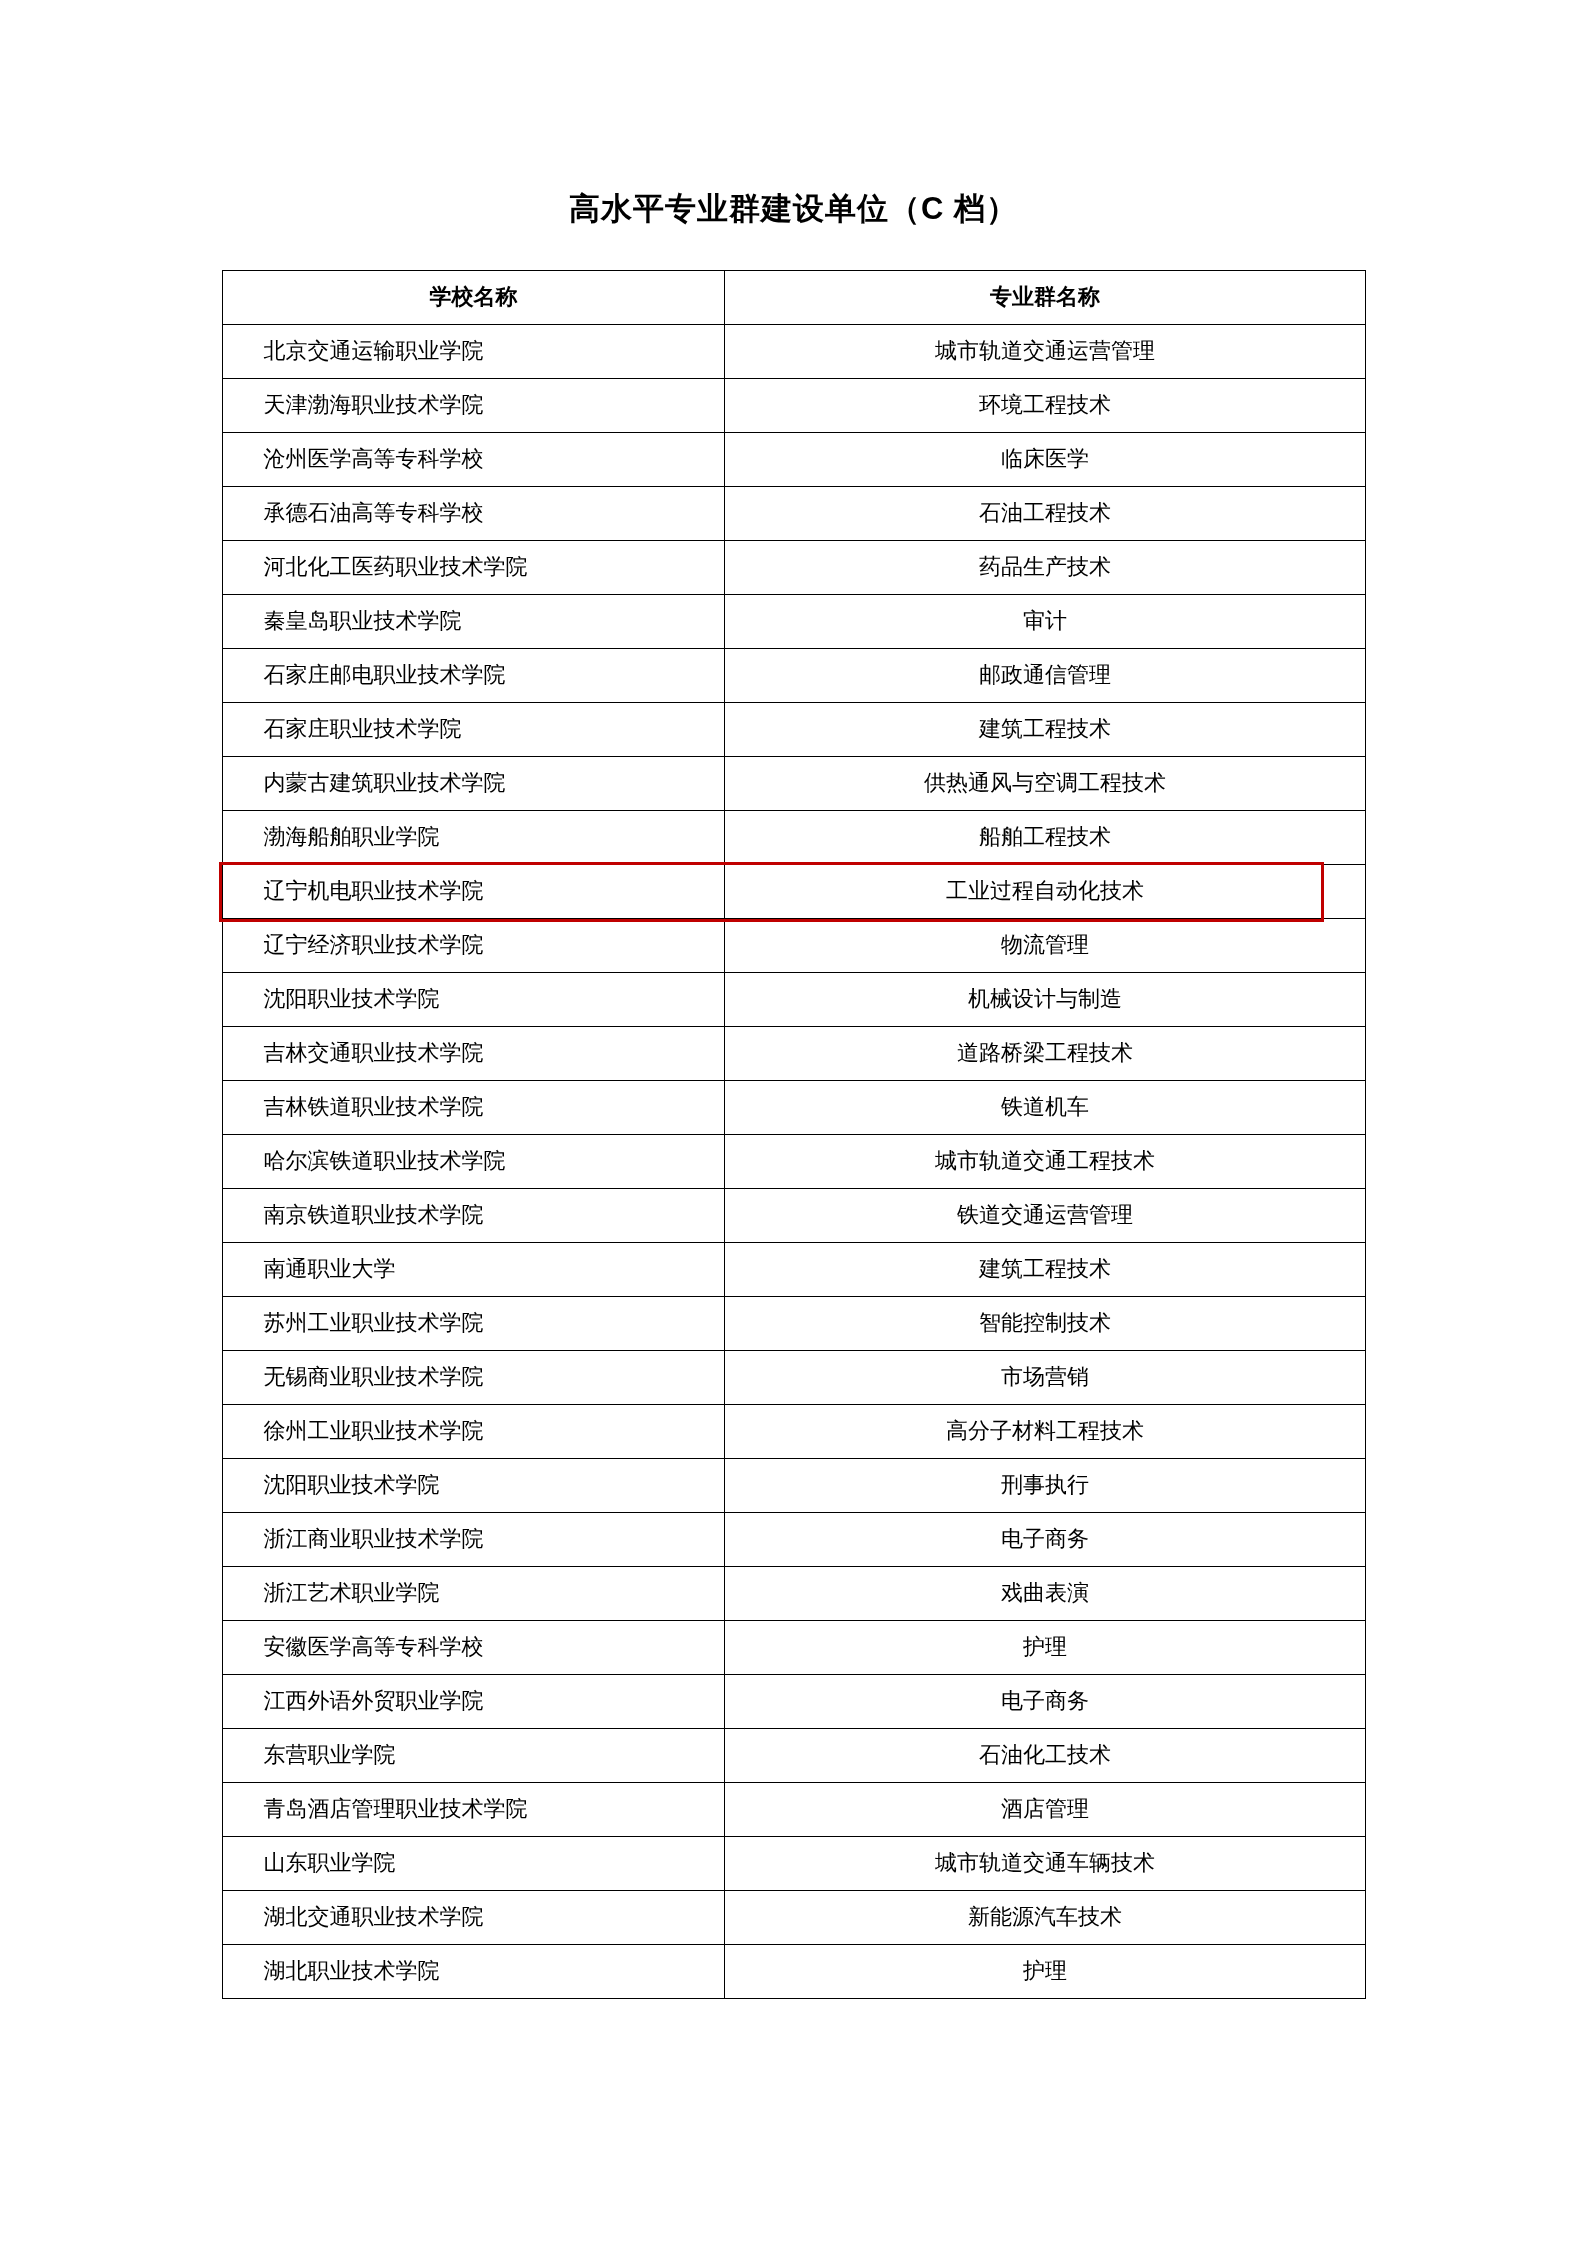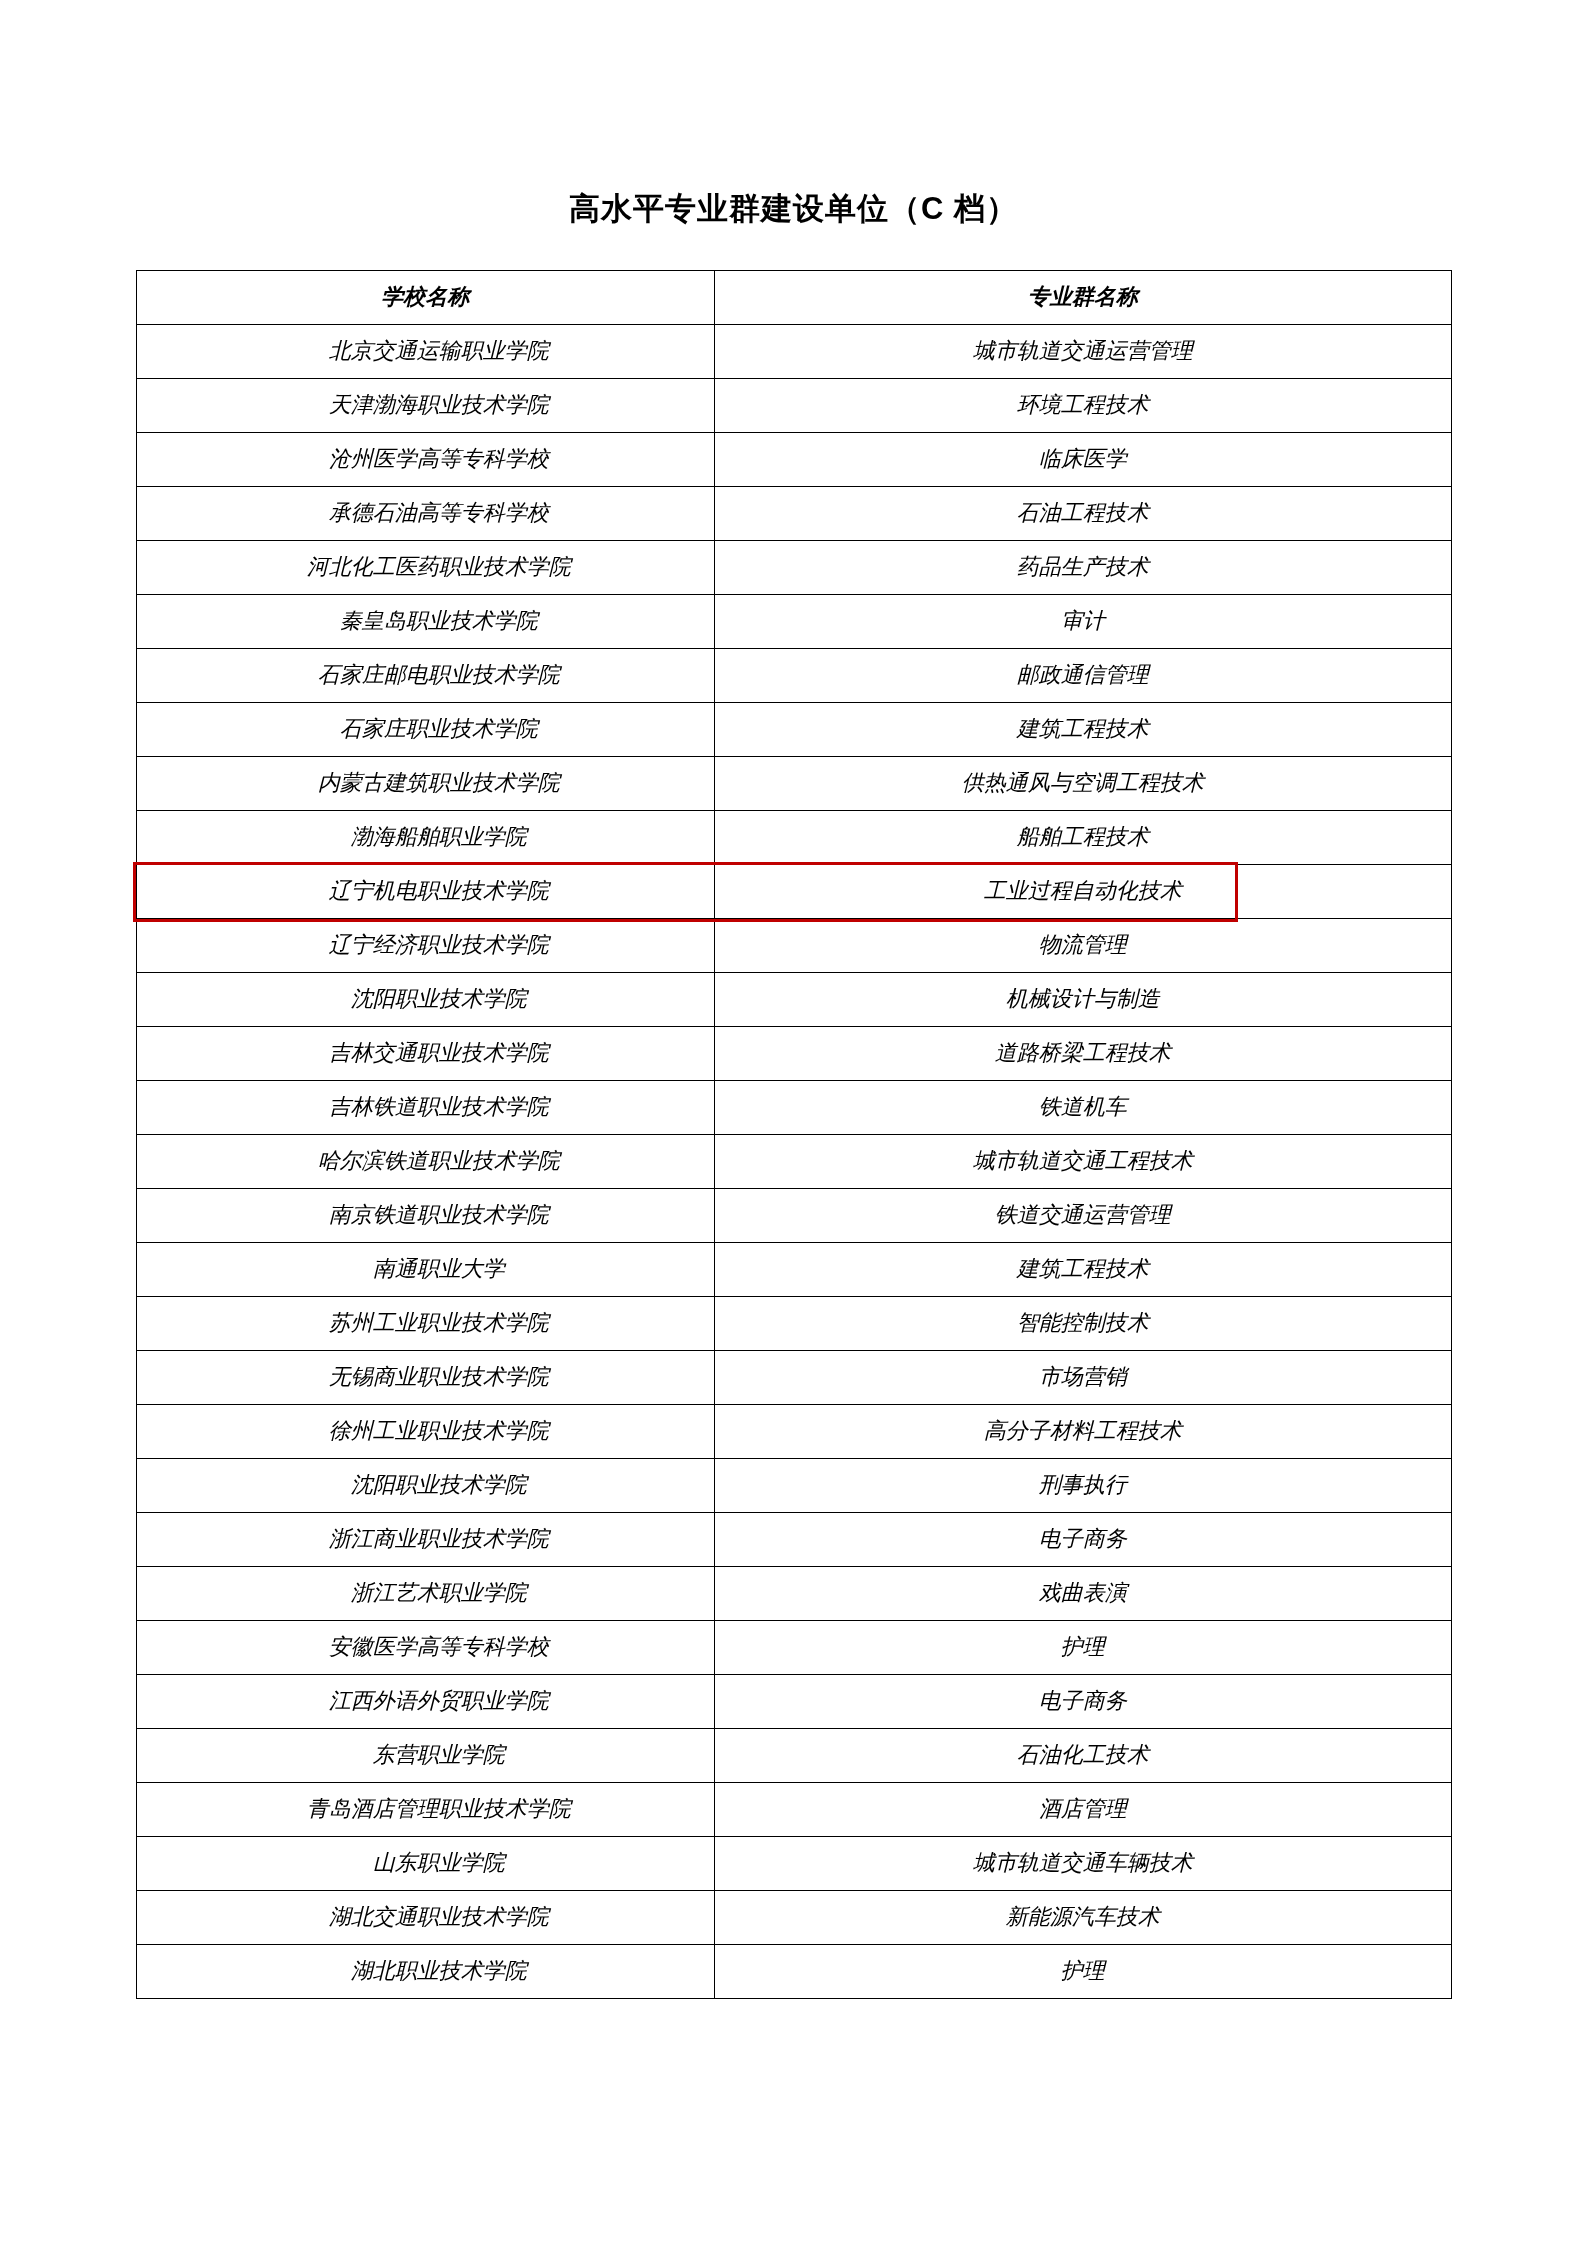--- a/index.html
+++ b/index.html
@@ -26,23 +26,22 @@
     text-align: center;
     font-size: 31px;
     font-weight: bold;
     letter-spacing: 1px;
     margin: 0;
     padding-top: 188px;
     font-family: "Liberation Sans", "DejaVu Sans", sans-serif;
   }
   .table-wrap {
     margin: 40px auto 12px auto;
-    width: 1316px;
-    position: relative;
-    font-style: italic;
+    width: 1144px;
+    position: relative;
   }
   table.data-table {
     border-collapse: collapse;
     width: 100%;
     table-layout: fixed;
   }
   table.data-table th,
   table.data-table td {
     border: 1px solid #000000;
     height: 53px;
@@ -50,21 +49,21 @@
     font-weight: normal;
     padding: 0 14px;
     line-height: 1.2;
     font-family: "Liberation Sans", "DejaVu Sans", sans-serif;
   }
   table.data-table th {
     text-align: center;
     font-weight: bold;
   }
   table.data-table td.col-school {
-    text-align: center;
+    text-align: left;
     padding-left: 41px;
   }
   table.data-table td.col-group {
     text-align: center;
   }
   col.c1 { width: 44%; }
   col.c2 { width: 56%; }
 
   
   tr.highlight td {

